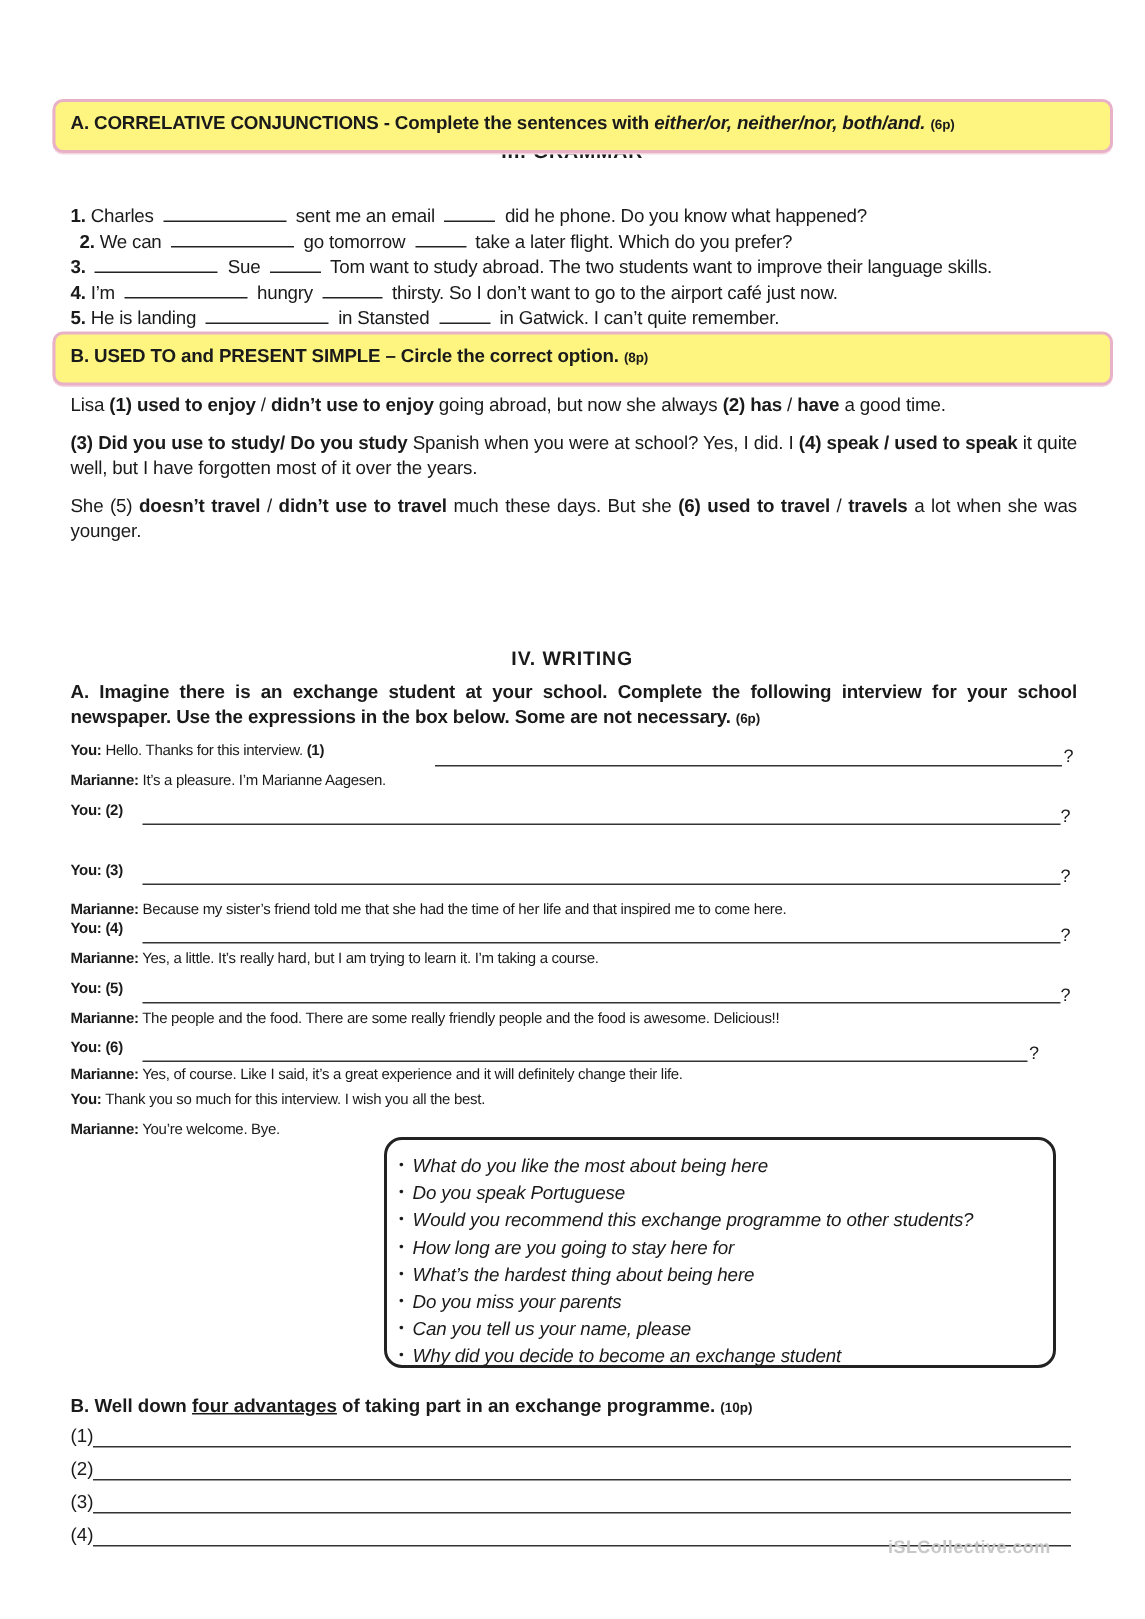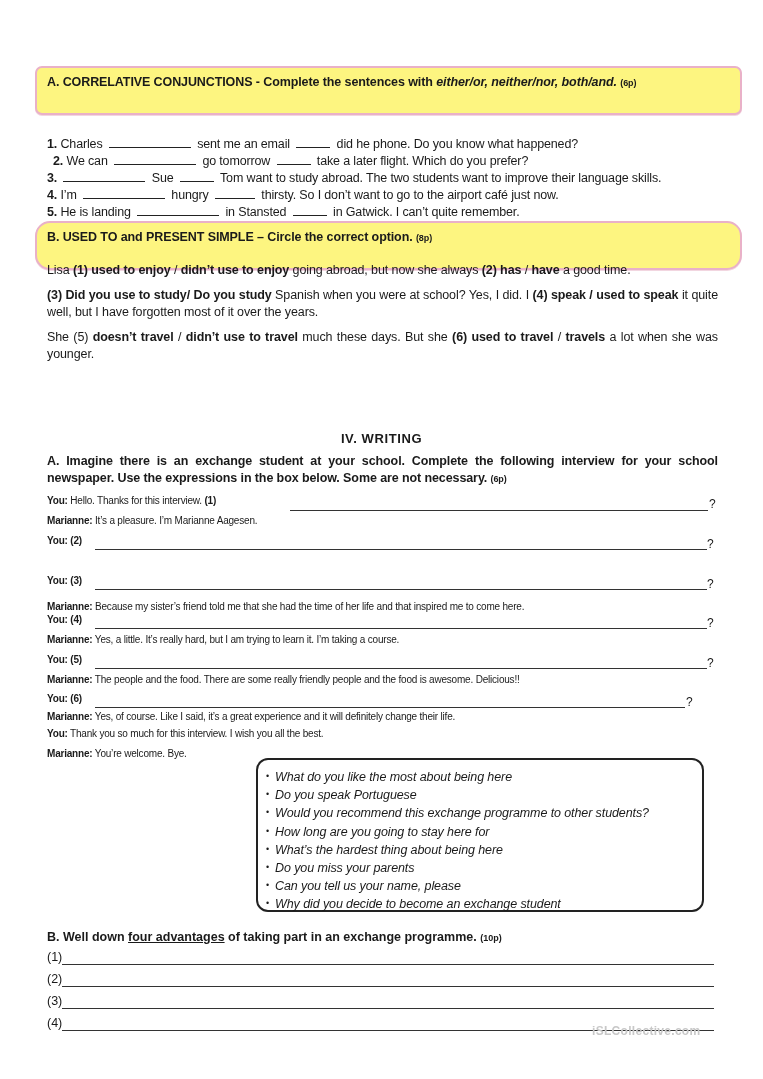--- a/index.html
+++ b/index.html
@@ -1,21 +1,21 @@
 <!DOCTYPE html>
 <html><head>
 <meta charset="utf-8">
 <style>
   * { box-sizing: border-box; margin: 0; padding: 0; }
   html, body { width: 763px; height: 1079px; background: #ffffff; overflow: hidden; }
   body { font-family: "Liberation Sans Narrow", "Liberation Sans", sans-serif; color: #1a1a1a; position: relative; }
   .page { position: absolute; left: 0; top: 0; width: 763px; height: 1079px; }
   .abs { position: absolute; white-space: nowrap; margin-top: 30px; }
   .section-title { position: absolute; left: 0; width: 763px; text-align: center; font-weight: bold; font-size: 13px; letter-spacing: 0.6px; }
-  .ybox { position: absolute; left: 35px; width: 707px; height: 49px; background: #fdf580; border: 2px solid #e9b1c8; border-radius: 7px; box-shadow: 0 1px 0 #f2d6e0; }
+  .ybox { position: absolute; left: 35px; width: 707px; height: 36px; background: #fdf580; border: 2px solid #e9b1c8; border-radius: 7px; box-shadow: 0 1px 0 #f2d6e0; }
   .ybox .txt { position: absolute; left: 10px; top: 7px; font-size: 12.5px; font-weight: bold; white-space: nowrap; letter-spacing: -0.1px; }
   .ybox .pts { font-size: 9px; font-weight: bold; }
   .ybox i { font-weight: bold; }
   .line { font-size: 12.5px; letter-spacing: -0.15px; }
   .num { font-weight: bold; }
   .blank { display: inline-block; border-bottom: 1px solid #222; height: 10px; vertical-align: baseline; margin: 0 3px; }
   .para { position: absolute; left: 47px; width: 671px; font-size: 12.5px; line-height: 17px; text-align: justify; letter-spacing: -0.1px; }
   .para b { font-weight: bold; }
   .dlg { position: absolute; left: 47px; font-size: 10px; white-space: nowrap; letter-spacing: -0.2px; }
   .dlg b { font-weight: bold; }
@@ -86,21 +86,21 @@
   </div>
   <div class="abs line" style="left:47px; top:192px;">
     <span class="num">6.</span>
     <span>Sorry, but I don’t have</span>
     <span class="blank" style="width:82px;"></span>
     <span>the time</span>
     <span class="blank" style="width:34px;"></span>
     <span>the money to take you to the airport.</span>
   </div>
 
-  <div class="ybox" style="top:221px;border-radius:15px;">
+  <div class="ybox" style="top:221px;">
     <div class="txt">
       <span>B. USED TO and PRESENT SIMPLE – Circle the correct option.</span>
       <span class="pts">(8p)</span>
     </div>
   </div>
 
   <div class="para" style="top:262px;">
     <span>Lisa </span><b>(1) used to enjoy</b><span> / </span><b>didn’t use to enjoy</b><span> going abroad, but now she always </span><b>(2) has</b><span> / </span><b>have</b><span> a good time.</span>
   </div>
 

